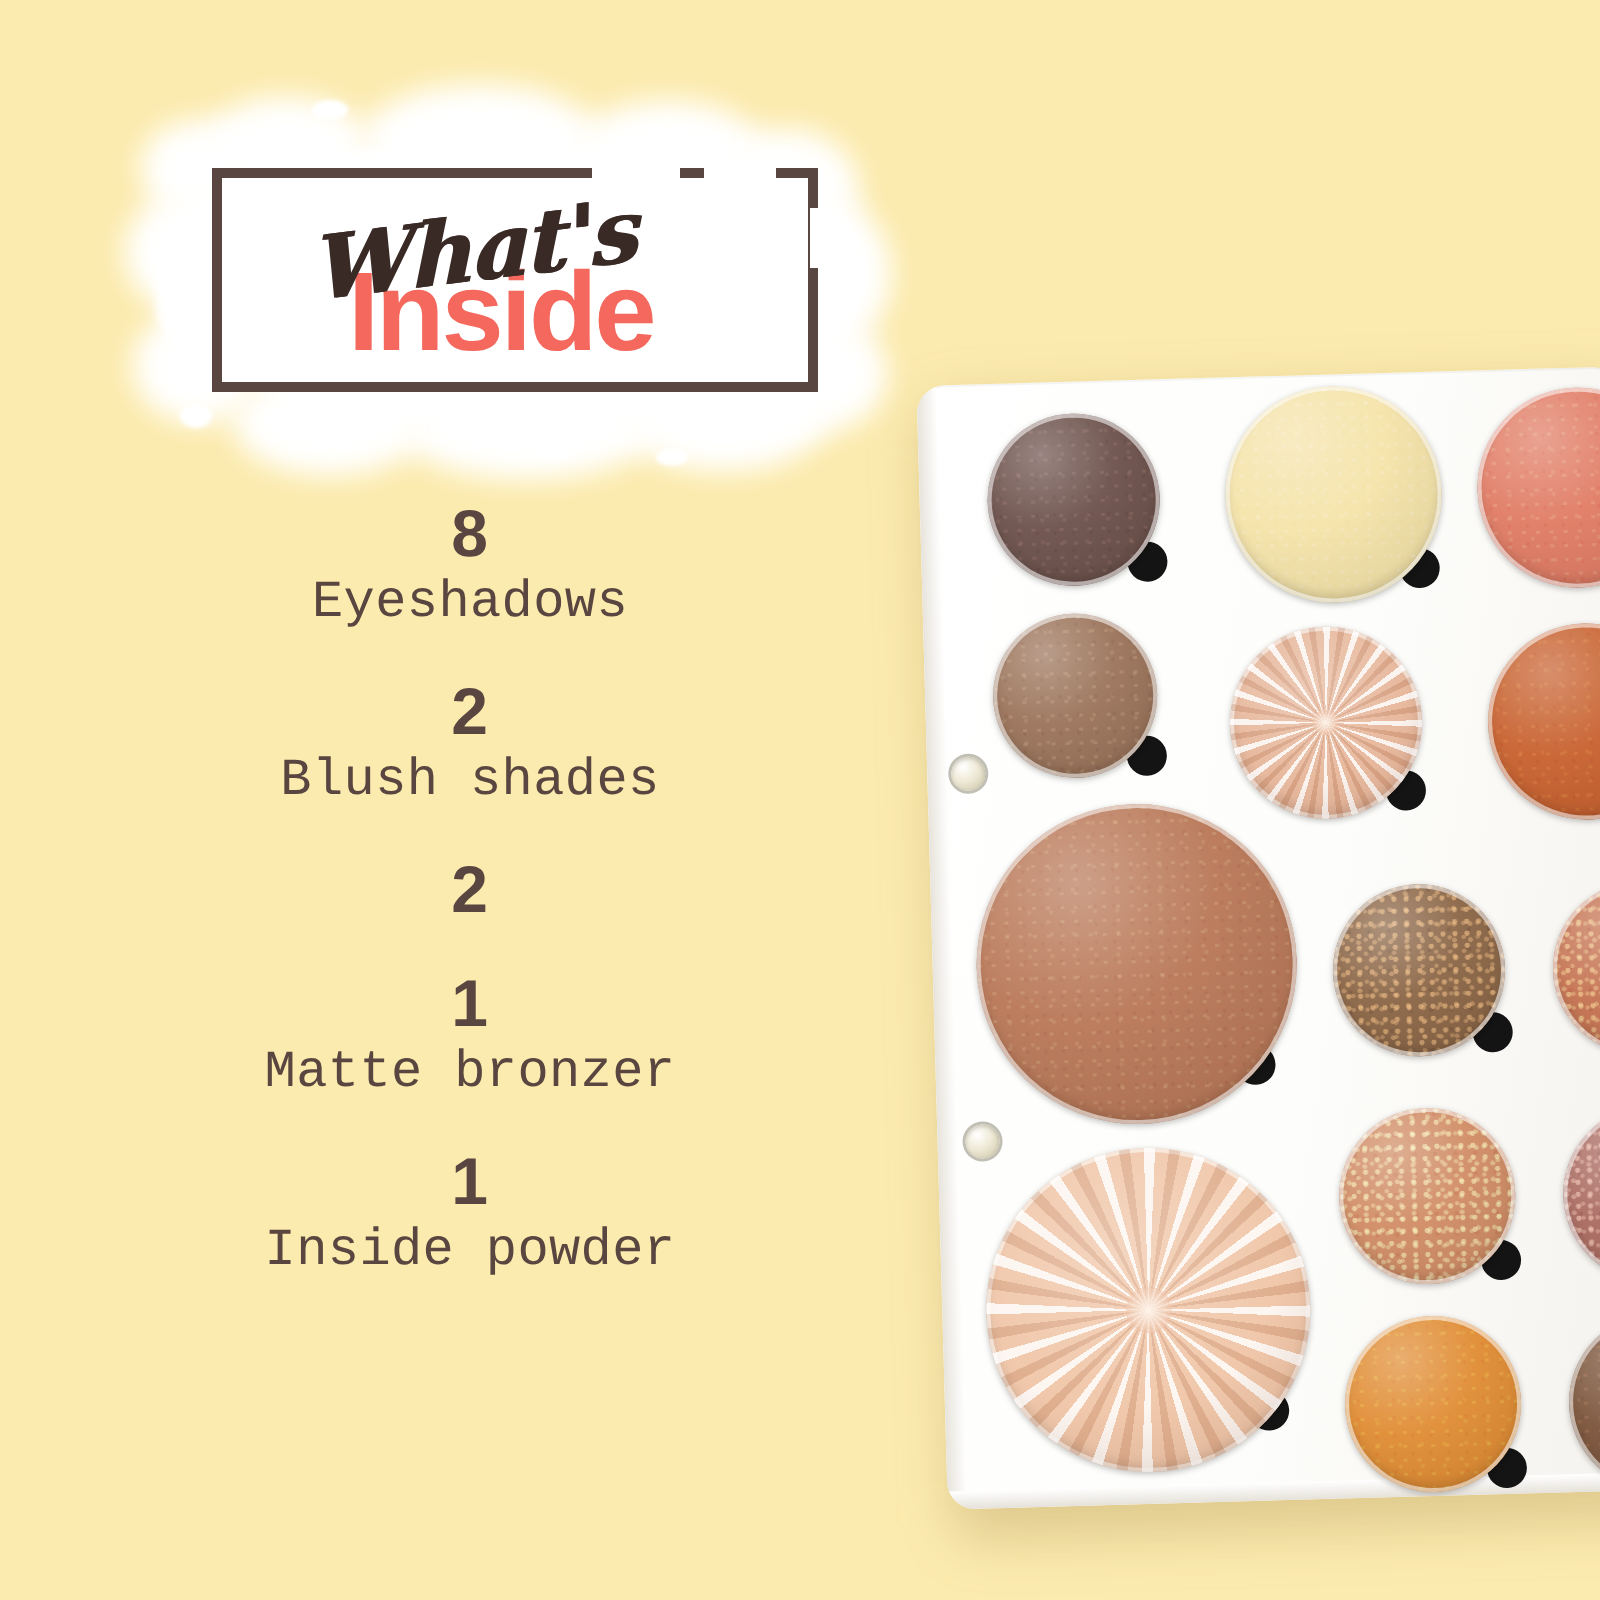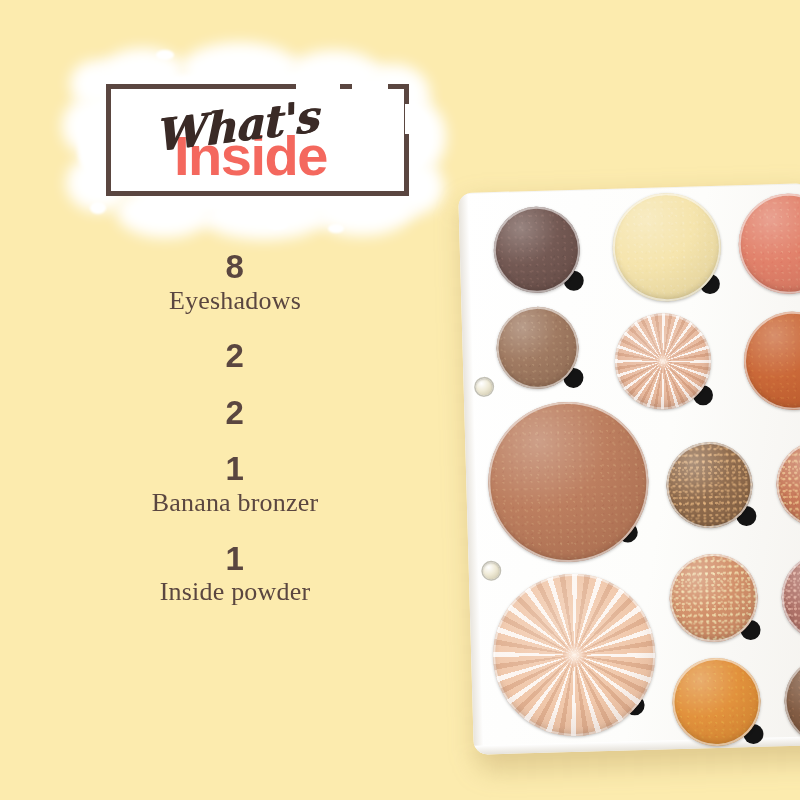--- a/index.html
+++ b/index.html
@@ -120,21 +120,21 @@
   }
   .li-count {
     font-family: "Liberation Sans", sans-serif;
     font-weight: 700;
     font-size: 33px;
     color: #5A4640;
     line-height: 1.05;
     letter-spacing: 0.5px;
   }
   .li-label {
-    font-family: Liberation Serif, serif;
+    font-family: Liberation Mono, monospace;
     font-weight: 400;
     font-size: 26px;
     color: #5A4640;
     line-height: 1.25;
     letter-spacing: 0.2px;
   }
 
   
   #palette-shadow {
     position: absolute;
@@ -306,27 +306,28 @@
     </div>
   </div>
 
   <div id="list">
     <div class="list-item">
       <div class="li-count" style="color: rgb(90, 70, 64);">8</div>
       <div class="li-label" style="color: rgb(90, 70, 64);">Eyeshadows</div>
     </div>
     <div class="list-item">
       <div class="li-count" style="color: rgb(90, 70, 64);">2</div>
+      <div class="li-label" style="color: rgb(90, 70, 64);">Blush shades</div>
     </div>
     <div class="list-item">
       <div class="li-count" style="color: rgb(90, 70, 64);">2</div>
     </div>
     <div class="list-item">
       <div class="li-count" style="color: rgb(90, 70, 64);">1</div>
-      <div class="li-label" style="color: rgb(90, 70, 64);">Banana bronzer</div>
+      <div class="li-label" style="color: rgb(90, 70, 64);">Matte bronzer</div>
     </div>
     <div class="list-item">
       <div class="li-count" style="color: rgb(90, 70, 64);">1</div>
       <div class="li-label" style="color: rgb(90, 70, 64);">Inside powder</div>
     </div>
   </div>
 
   <div id="palette-shadow"></div>
   <div id="palette">
     <div id="tray-edge"></div>

